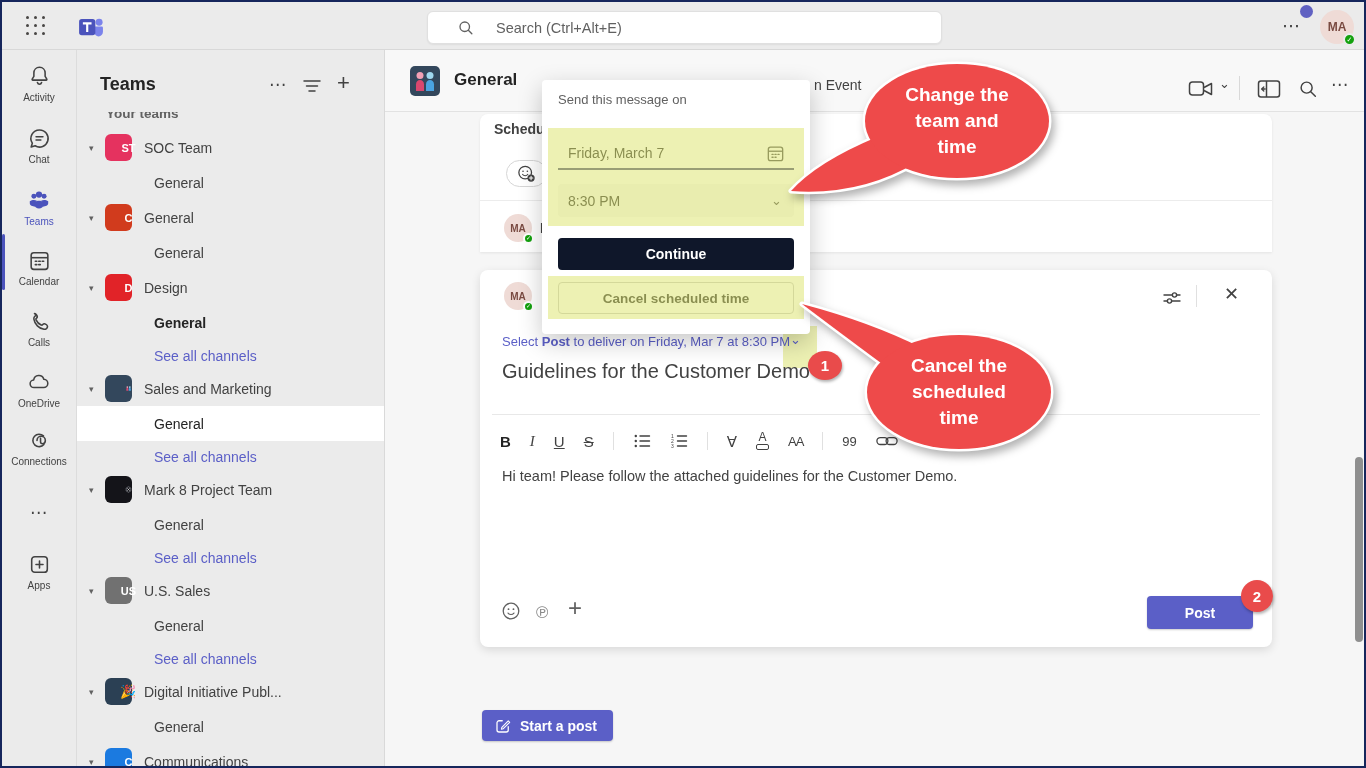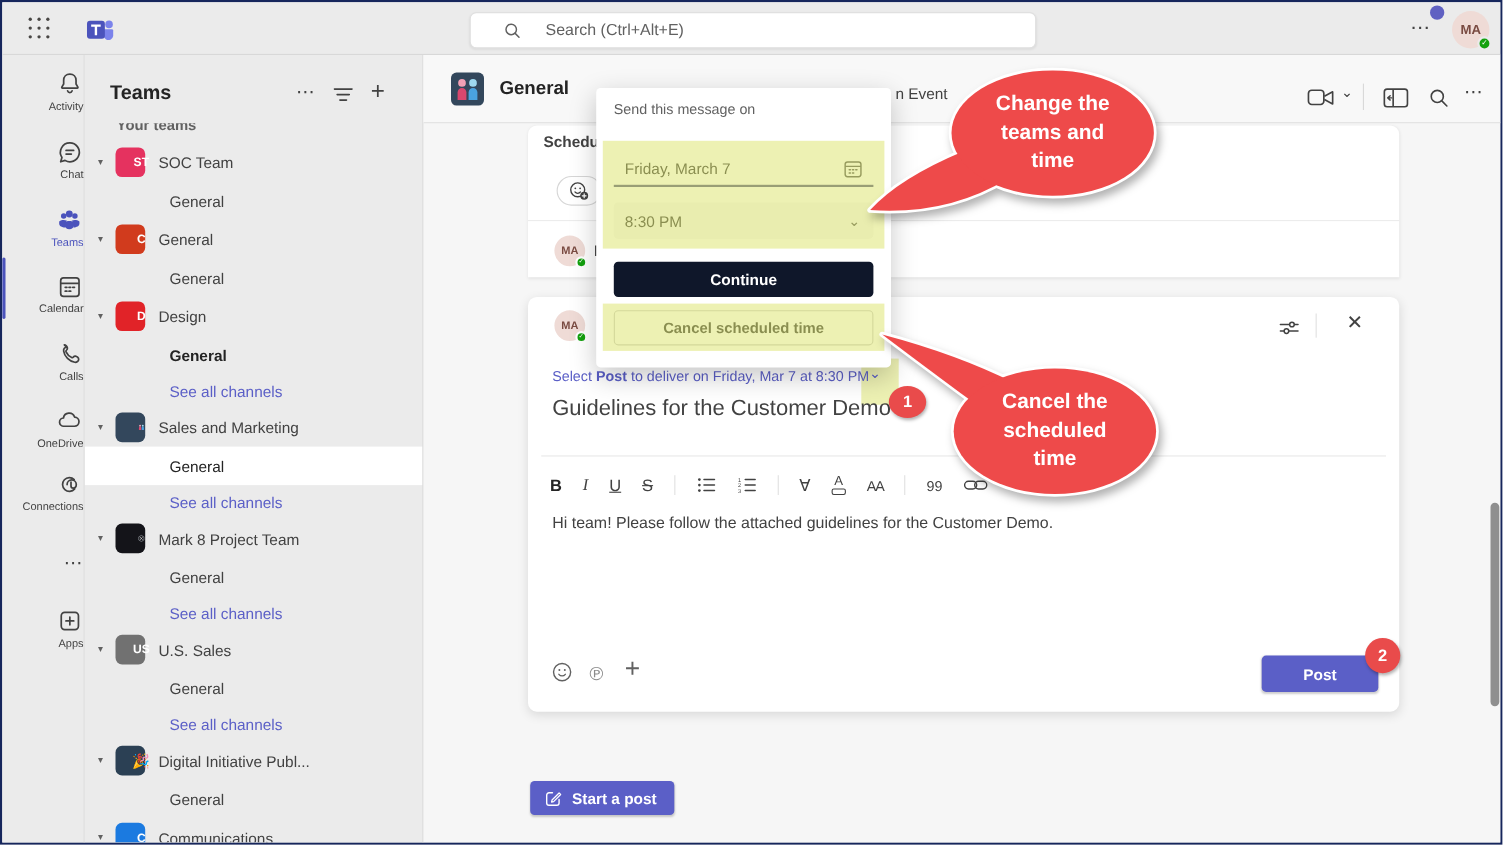--- a/index.html
+++ b/index.html
@@ -14,21 +14,21 @@
   .search { position:absolute; left:425px; top:9px; width:515px; height:33px; background:#fff; border:1px solid #e0e0e0; border-radius:6px; display:flex; align-items:center; padding-left:28px; gap:20px; color:#616161; font-size:14.5px; box-shadow:0 1px 2px rgba(0,0,0,.06); }
   .tb-more { position:absolute; left:1280px; top:13px; font-size:18px; color:#424242; letter-spacing:1px; cursor:pointer; }
   .notif-dot { position:absolute; left:1298px; top:3px; width:13px; height:13px; border-radius:50%; background:#6061c2; }
   .avatar { background:#efdbd6; color:#7a4b42; font-weight:bold; border-radius:50%; display:flex; align-items:center; justify-content:center; position:relative; }
   .av-top { left:1318px; top:8px; width:34px; height:34px; font-size:12px; }
   .presence { position:absolute; right:-2px; bottom:-2px; width:13px; height:13px; background:#13a10e; border:2px solid #ebebeb; border-radius:50%; color:#fff; font-size:7px; line-height:9px; text-align:center; }
   .presence.sm { width:11px; height:11px; font-size:6px; line-height:7px; border-color:#fff; }
 
   
   .rail { position:absolute; left:0; top:48px; width:75px; bottom:0; background:#ebebeb; border-right:1px solid #dcdcdc; }
-  .rail-item { position:absolute; left:0; width:74px; height:56px; display:flex; flex-direction:column; align-items:flex-end; cursor:pointer; color:#424242; }
+  .rail-item { position:absolute; left:0; width:74px; height:56px; display:flex; flex-direction:column; align-items:center; cursor:pointer; color:#424242; }
   .rail-item svg { display:block; }
   .rail-item .rlabel { font-size:10px; margin-top:3px; }
   .rail-item.active { color:#4b53bc; }
   .rail-ind { position:absolute; left:0; top:184px; width:3px; height:56px; background:#4b53bc; border-radius:2px; }
 
   
   .sidebar { position:absolute; left:75px; top:48px; width:308px; bottom:0; background:#ebebeb; border-right:1px solid #d9d9d9; }
   .sb-title { position:absolute; left:23px; top:24px; font-size:18px; font-weight:bold; color:#242424; }
   .sb-ic { position:absolute; top:24px; color:#424242; cursor:pointer; }
   .sb-more { left:192px; font-size:17px; letter-spacing:1px; }
@@ -507,21 +507,21 @@
       <path d="M100 93 Q40 118 14 147 Q84 152 140 118 Z"></path>
       <ellipse cx="180" cy="77" rx="92" ry="57"></ellipse>
     </g>
     <g fill="#ee4a4a">
       <path d="M100 93 Q40 118 14 147 Q84 152 140 118 Z"></path>
       <ellipse cx="180" cy="77" rx="92" ry="57"></ellipse>
     </g>
   </svg>
   <div class="bubble-text" style="left:865px;top:80px">
     <span style="display:block">Change the</span>
-    <span style="display:block">teams and</span>
+    <span style="display:block">team and</span>
     <span style="display:block">time</span>
   </div>
 
   <svg class="bubble-svg" style="left:788px;top:292px" width="280" height="170" viewBox="0 0 280 170">
     <g fill="#ee4a4a" stroke="#fff" stroke-width="5" stroke-linejoin="round">
       <path d="M95 72 Q45 35 12 10 Q80 28 132 54 Z"></path>
       <ellipse cx="169" cy="98" rx="92" ry="57"></ellipse>
     </g>
     <g fill="#ee4a4a">
       <path d="M95 72 Q45 35 12 10 Q80 28 132 54 Z"></path>

